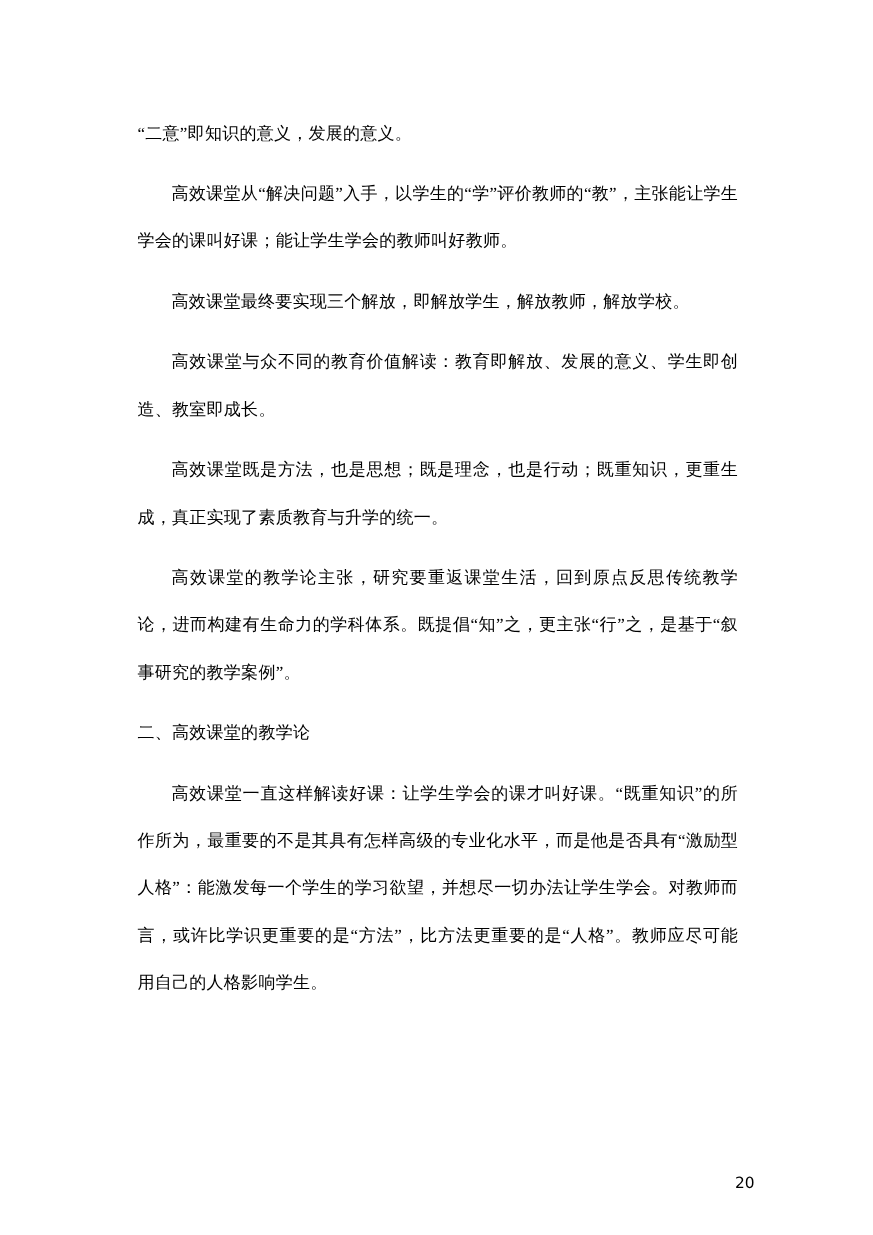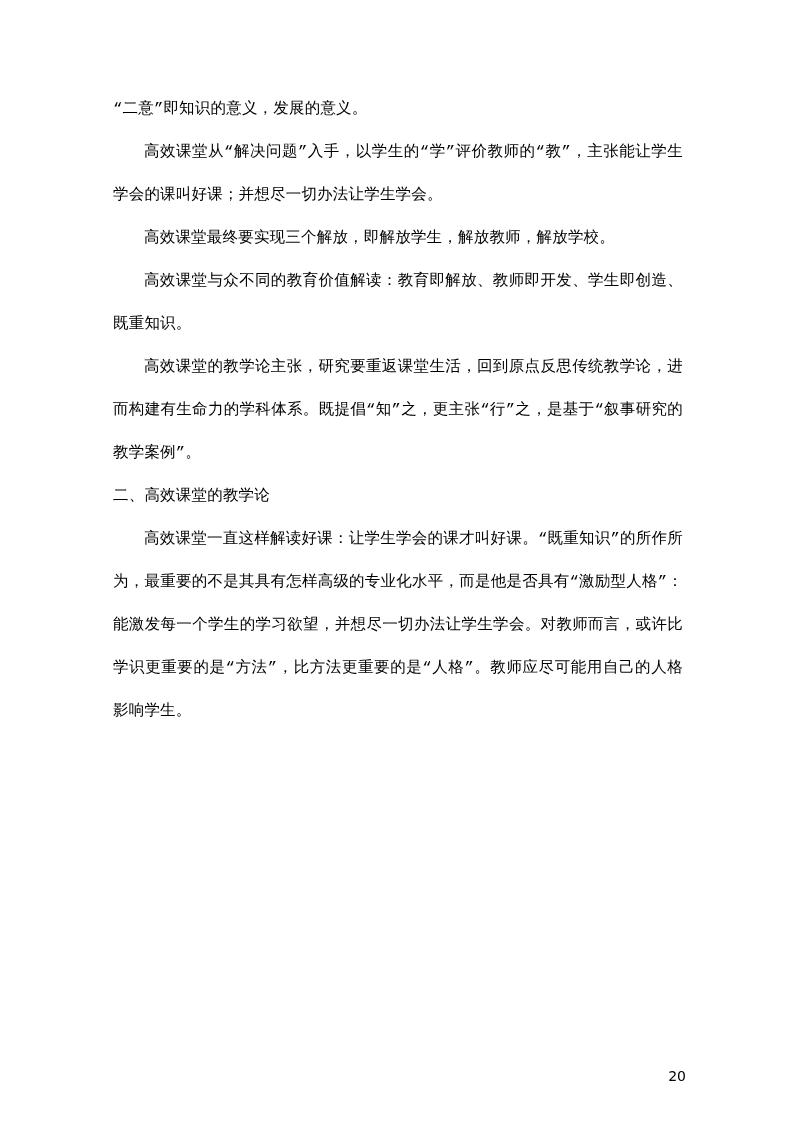--- a/index.html
+++ b/index.html
@@ -16,27 +16,27 @@
     overflow: hidden;
     font-family: "DejaVu Sans", sans-serif;
   }
   .content {
     position: absolute;
     left: 113px;
     top: 88px;
     width: 570px;
   }
   .para {
-    font-family: Liberation Mono, monospace;
+    font-family: Liberation Serif, serif;
     font-size: 15.5px;
     line-height: 43px;
     color: #000000;
     text-align: justify;
     text-justify: inter-ideograph;
-    margin: 0;
+    margin: 12px;
     letter-spacing: 0.2px;
   }
   .indent {
     text-indent: 2em;
   }
   .noindent {
     text-indent: 0;
   }
   .page-number {
     position: absolute;
@@ -50,26 +50,27 @@
 </style>
 </head>
 <body>
 
 <div class="page">
 
   <div class="content">
 
     <p class="para noindent">“二意”即知识的意义，发展的意义。</p>
 
-    <p class="para indent">高效课堂从“解决问题”入手，以学生的“学”评价教师的“教”，主张能让学生学会的课叫好课；并想尽一切办法让学生学会。</p>
+    <p class="para indent">高效课堂从“解决问题”入手，以学生的“学”评价教师的“教”，主张能让学生学会的课叫好课；能让学生学会的教师叫好教师。</p>
 
     <p class="para indent">高效课堂最终要实现三个解放，即解放学生，解放教师，解放学校。</p>
 
-    <p class="para indent">高效课堂与众不同的教育价值解读：教育即解放、教师即开发、学生即创造、既重知识。</p>
+    <p class="para indent">高效课堂与众不同的教育价值解读：教育即解放、发展的意义、学生即创造、教室即成长。</p>
 
+    <p class="para indent">高效课堂既是方法，也是思想；既是理念，也是行动；既重知识，更重生成，真正实现了素质教育与升学的统一。</p>
 
 
     <p class="para indent">高效课堂的教学论主张，研究要重返课堂生活，回到原点反思传统教学论，进而构建有生命力的学科体系。既提倡“知”之，更主张“行”之，是基于“叙事研究的教学案例”。</p>
 
     <p class="para noindent">二、高效课堂的教学论</p>
 
     <p class="para indent">高效课堂一直这样解读好课：让学生学会的课才叫好课。“既重知识”的所作所为，最重要的不是其具有怎样高级的专业化水平，而是他是否具有“激励型人格”：能激发每一个学生的学习欲望，并想尽一切办法让学生学会。对教师而言，或许比学识更重要的是“方法”，比方法更重要的是“人格”。教师应尽可能用自己的人格影响学生。</p>
 
   </div>
 

